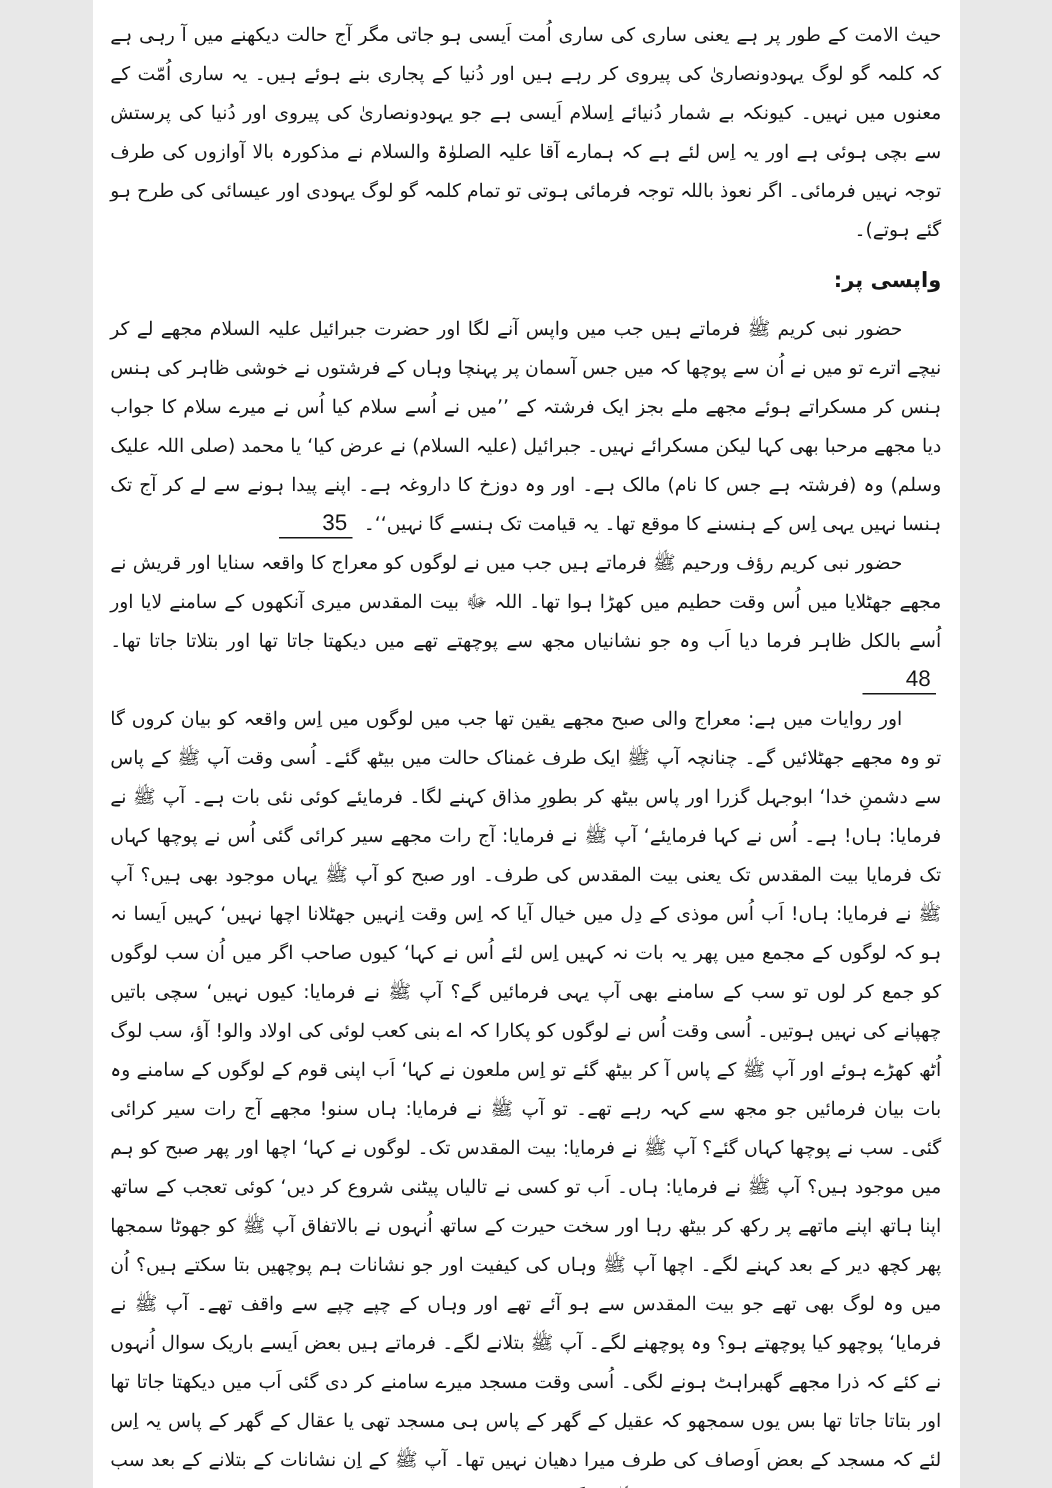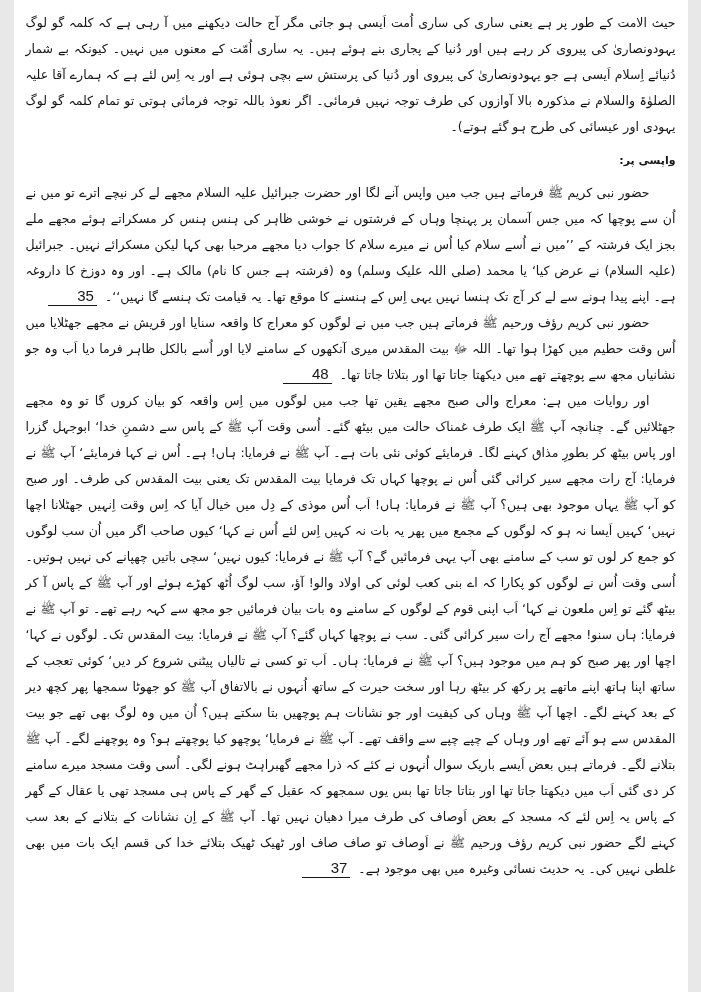--- a/index.html
+++ b/index.html
@@ -2,21 +2,21 @@
 <html lang="ur" dir="rtl"><head>
 <meta charset="utf-8">
 <style>
   html, body {
     margin: 0;
     padding: 0;
     background: #e8e8e8;
   }
   .page {
     position: relative;
-    width: 674px;
+    width: 578px;
     height: 992px;
     margin: 0 auto;
     background: #ffffff;
     color: #161616;
     direction: rtl;
     font-family: "DejaVu Sans", sans-serif;
     font-size: 12.5px;
     line-height: 26px;
     text-align: justify;
     box-sizing: border-box;
@@ -30,21 +30,21 @@
     text-indent: 26px; 
   }
   .note-label {
     font-weight: bold;
   }
   .note-gap {
     display: inline-block;
     width: 34px;
   }
   .heading {
-    font-size: 11px;
+    font-size: 14px;
     font-weight: bold;
     margin: 8px 0 6px 0;
     text-align: right;
     line-height: 26px;
   }
   .ref {
     font-family: Liberation Sans, sans-serif;
     font-size: 15px;
     direction: ltr;
     unicode-bidi: embed;

